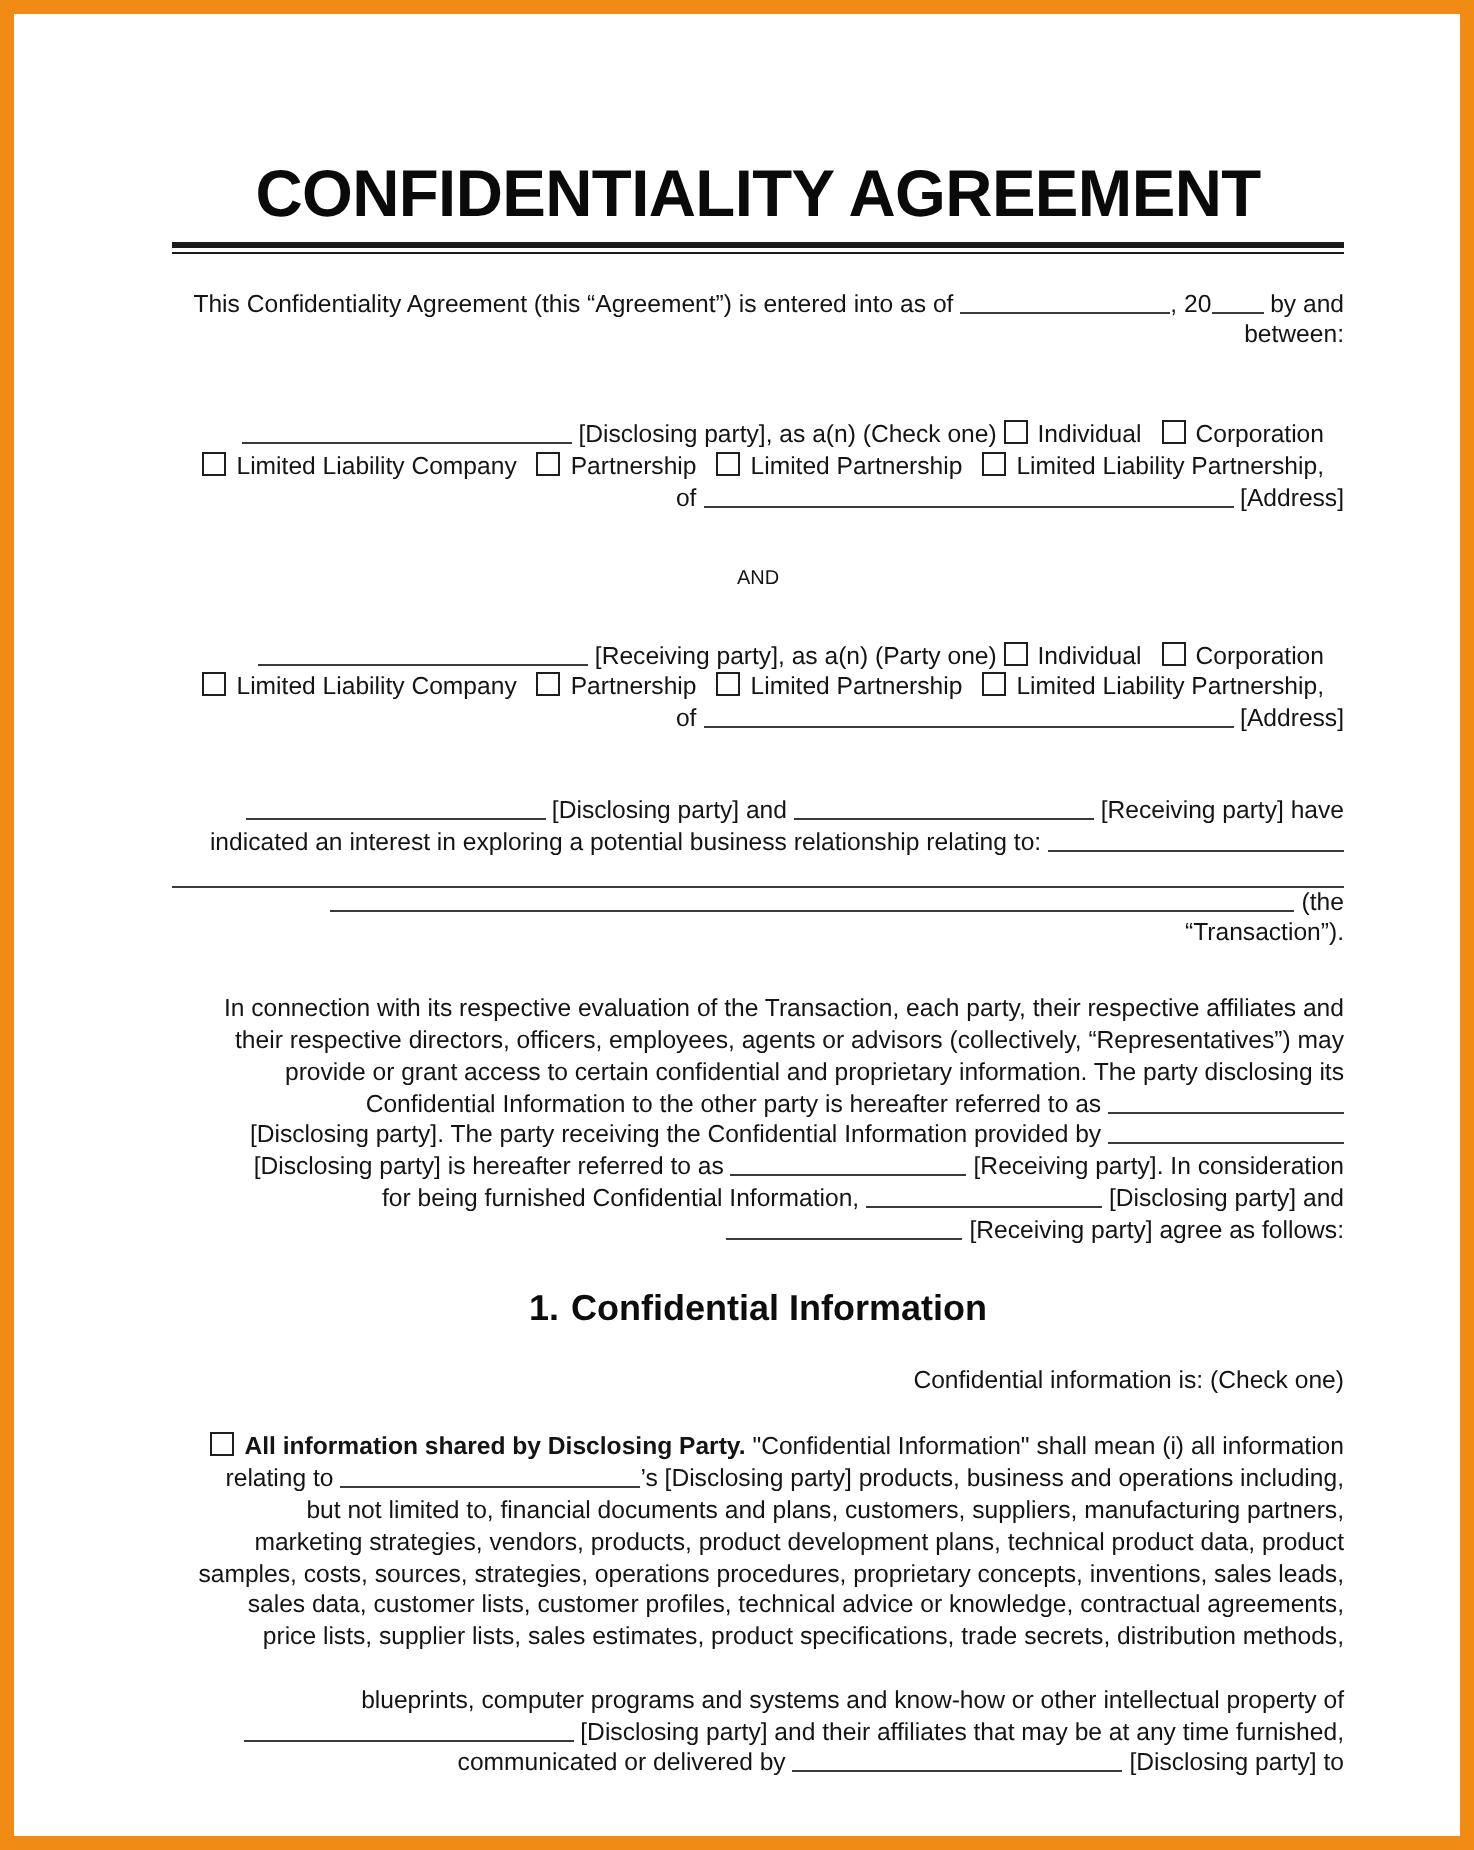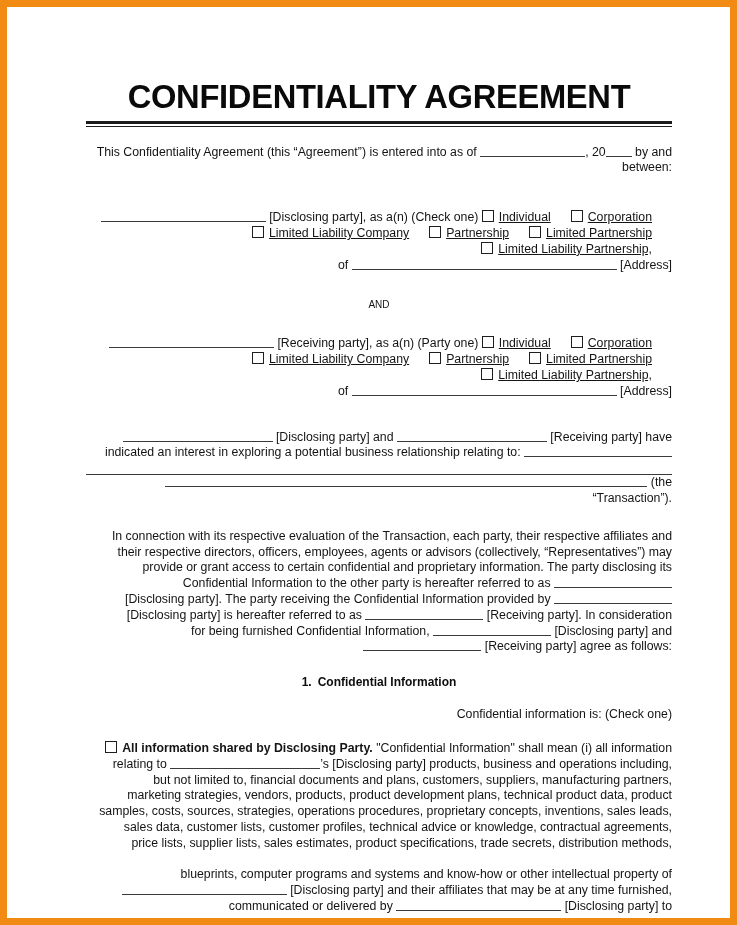--- a/index.html
+++ b/index.html
@@ -80,31 +80,31 @@
   .cb {
     display: inline-block;
     width: 10px;
     height: 10px;
     border: 1.6px solid #1e1e1e;
     background: #ffffff;
     vertical-align: -1px;
     margin-right: 5px;
     box-sizing: content-box;
   }
-  .opt { white-space: nowrap; margin-right: 20px; text-decoration: underline; }
+  .opt { white-space: nowrap; margin-right: 10px; }
   
   .and-line {
     text-align: center;
     font-size: 10px;
     color: #141414;
   }
   
   .section-head {
     text-align: center;
-    font-size: 12px;
+    font-size: 18px;
     font-weight: bold;
     color: #0d0d0d;
   }
   .section-num { margin-right: 6px; }
   .bold-lead { font-weight: bold; }
   .rule-row {
     border-bottom: 1px solid #3a3a3a;
     height: 13px;
     width: 100%;
   }

